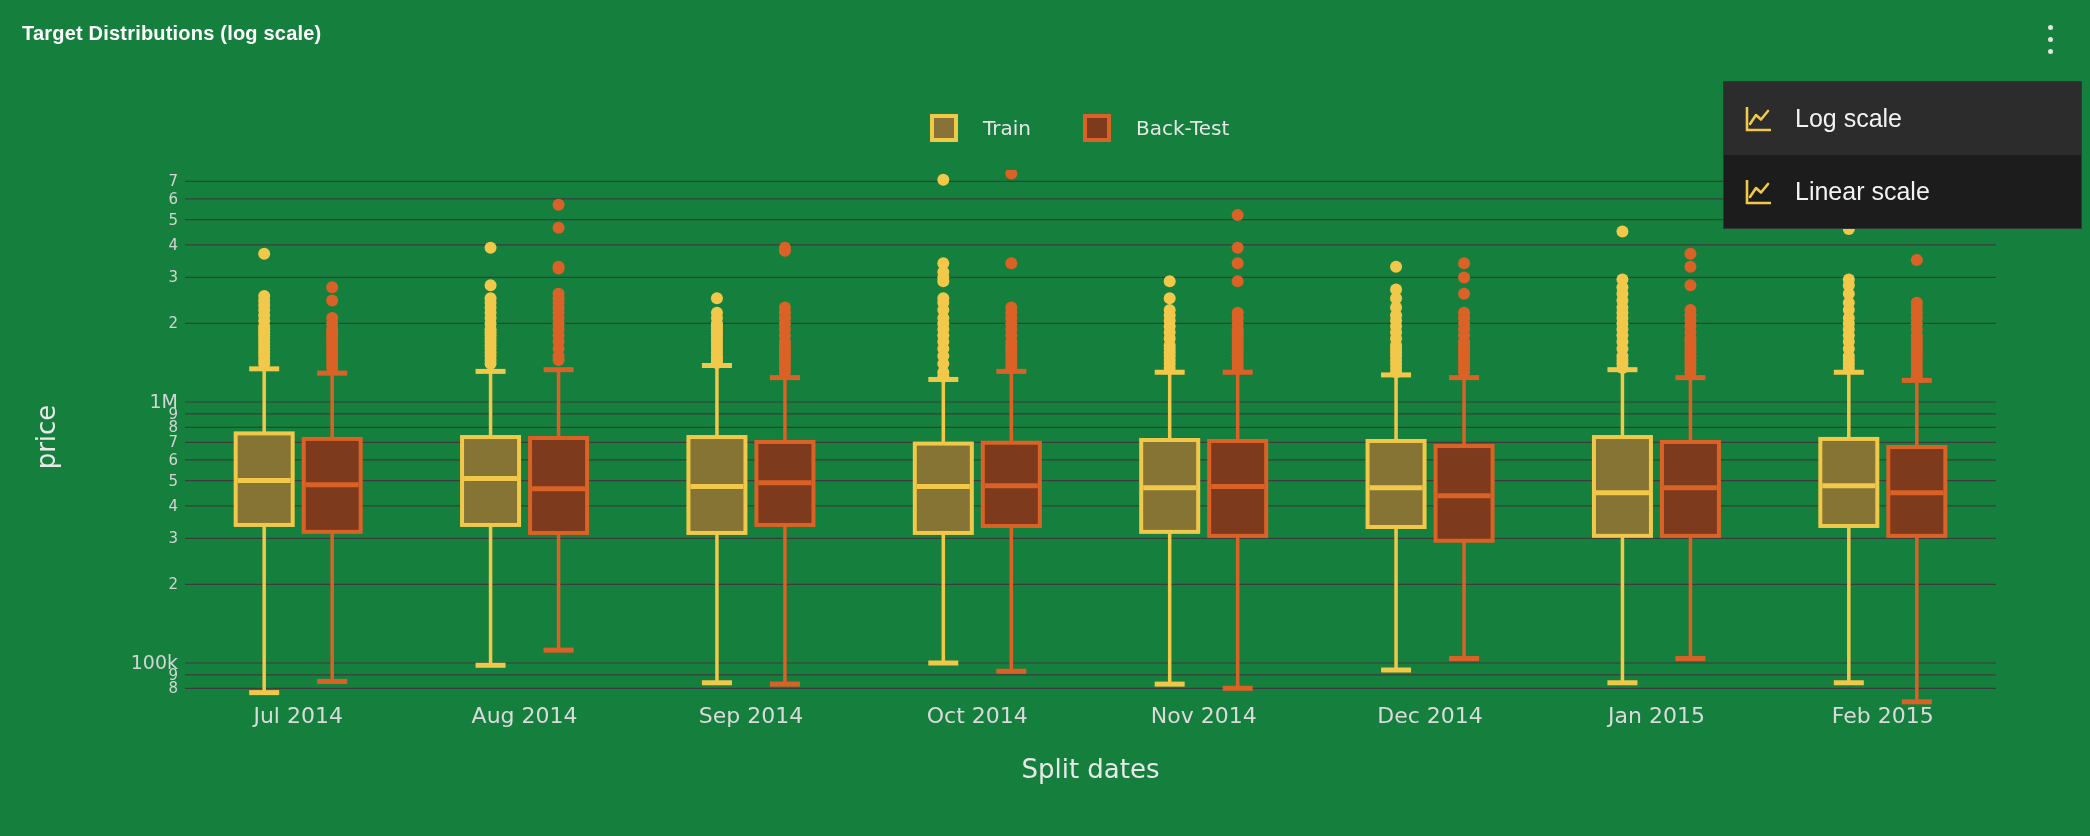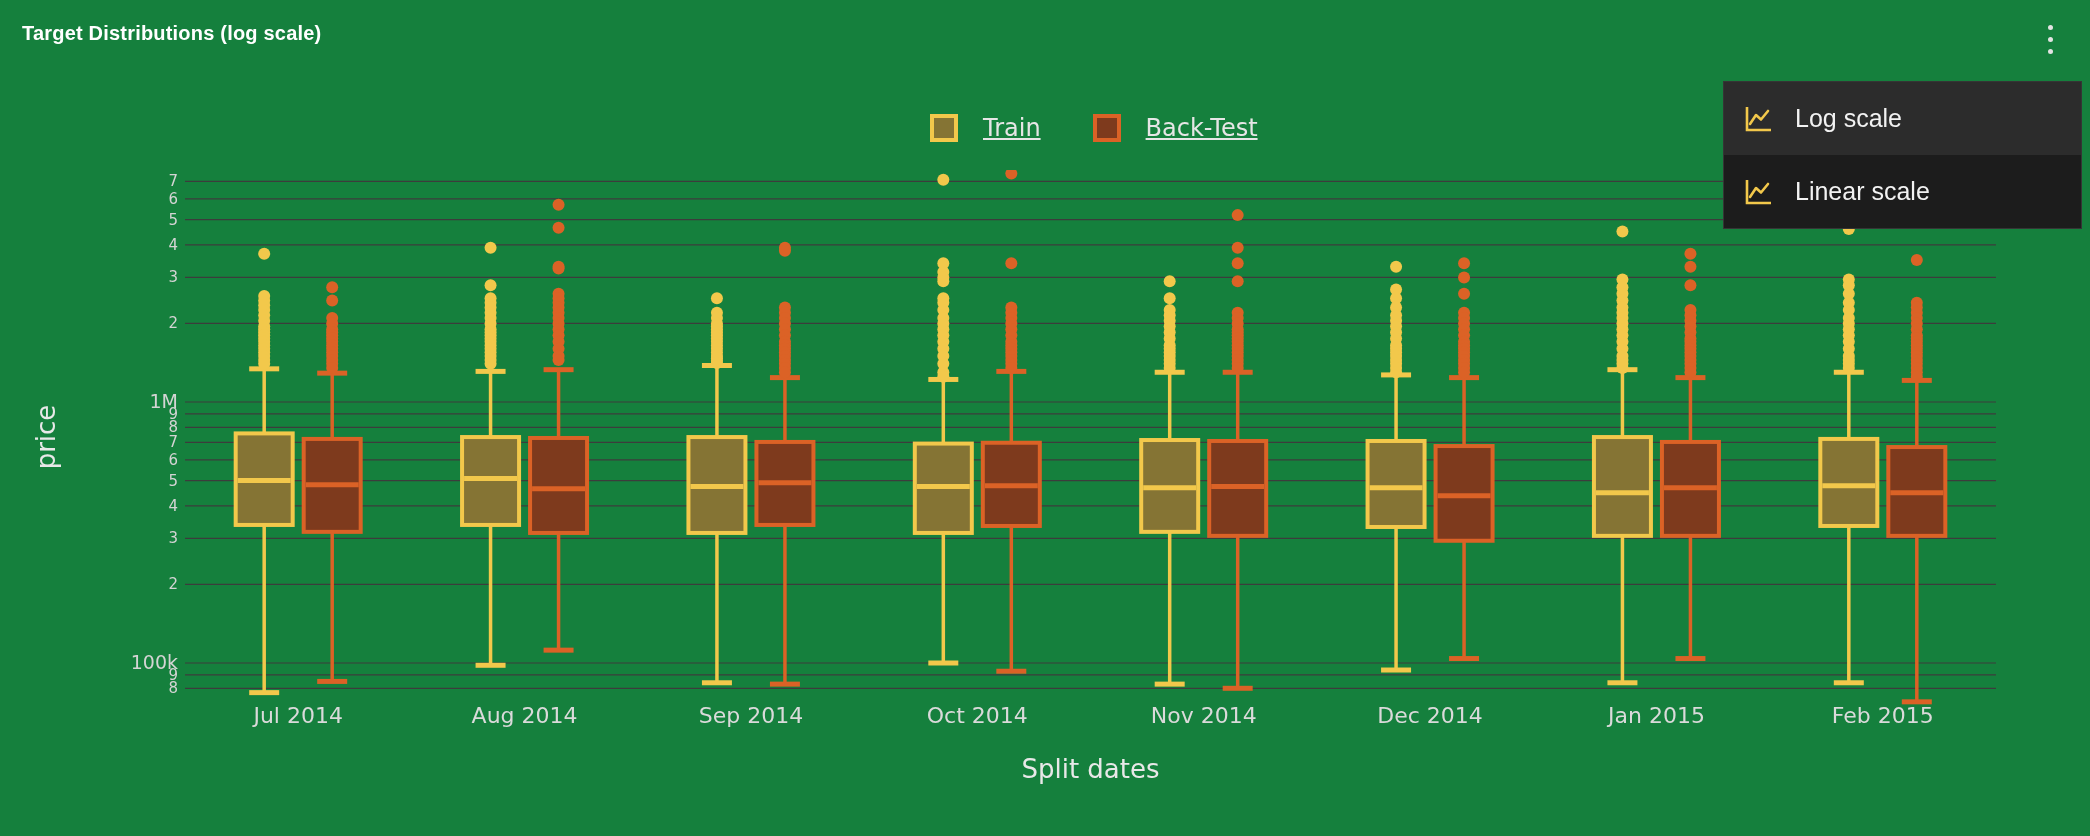--- a/index.html
+++ b/index.html
@@ -15,21 +15,21 @@
     position:absolute;left:2036px;top:16px;width:28px;height:46px;cursor:pointer;
     display:flex;flex-direction:column;align-items:center;justify-content:center;gap:7px;
   }
   .kebab i{width:5px;height:5px;border-radius:50%;background:#e3e3e3;display:block;}
   #chart{position:absolute;left:0;top:0;}
   .legend{
     position:absolute;left:930px;top:114px;display:flex;align-items:center;gap:52px;
   }
   .legend-entry{display:flex;align-items:center;gap:25px;cursor:pointer;}
   .swatch{width:20px;height:20px;border-style:solid;border-width:4px;}
-  .legend-label{font-size:24px;color:#e6e6e6;text-decoration:underline;}
+  .legend-label{font-size:20px;color:#e6e6e6;}
   .menu{
     position:absolute;left:1723px;top:81px;width:359px;background:#1c1c1c;
     border:1px solid #353535;box-sizing:border-box;z-index:5;
   }
   .menu-item{
     height:73px;display:flex;align-items:center;gap:22px;padding-left:17px;cursor:pointer;
   }
   .menu-item.selected{background:#2c2c2c;}
   .menu-item .mi-icon{width:32px;height:32px;flex:0 0 auto;}
   .menu-item .mi-label{font-size:25px;color:#f2f2f2;font-family:"Liberation Sans",sans-serif;}

